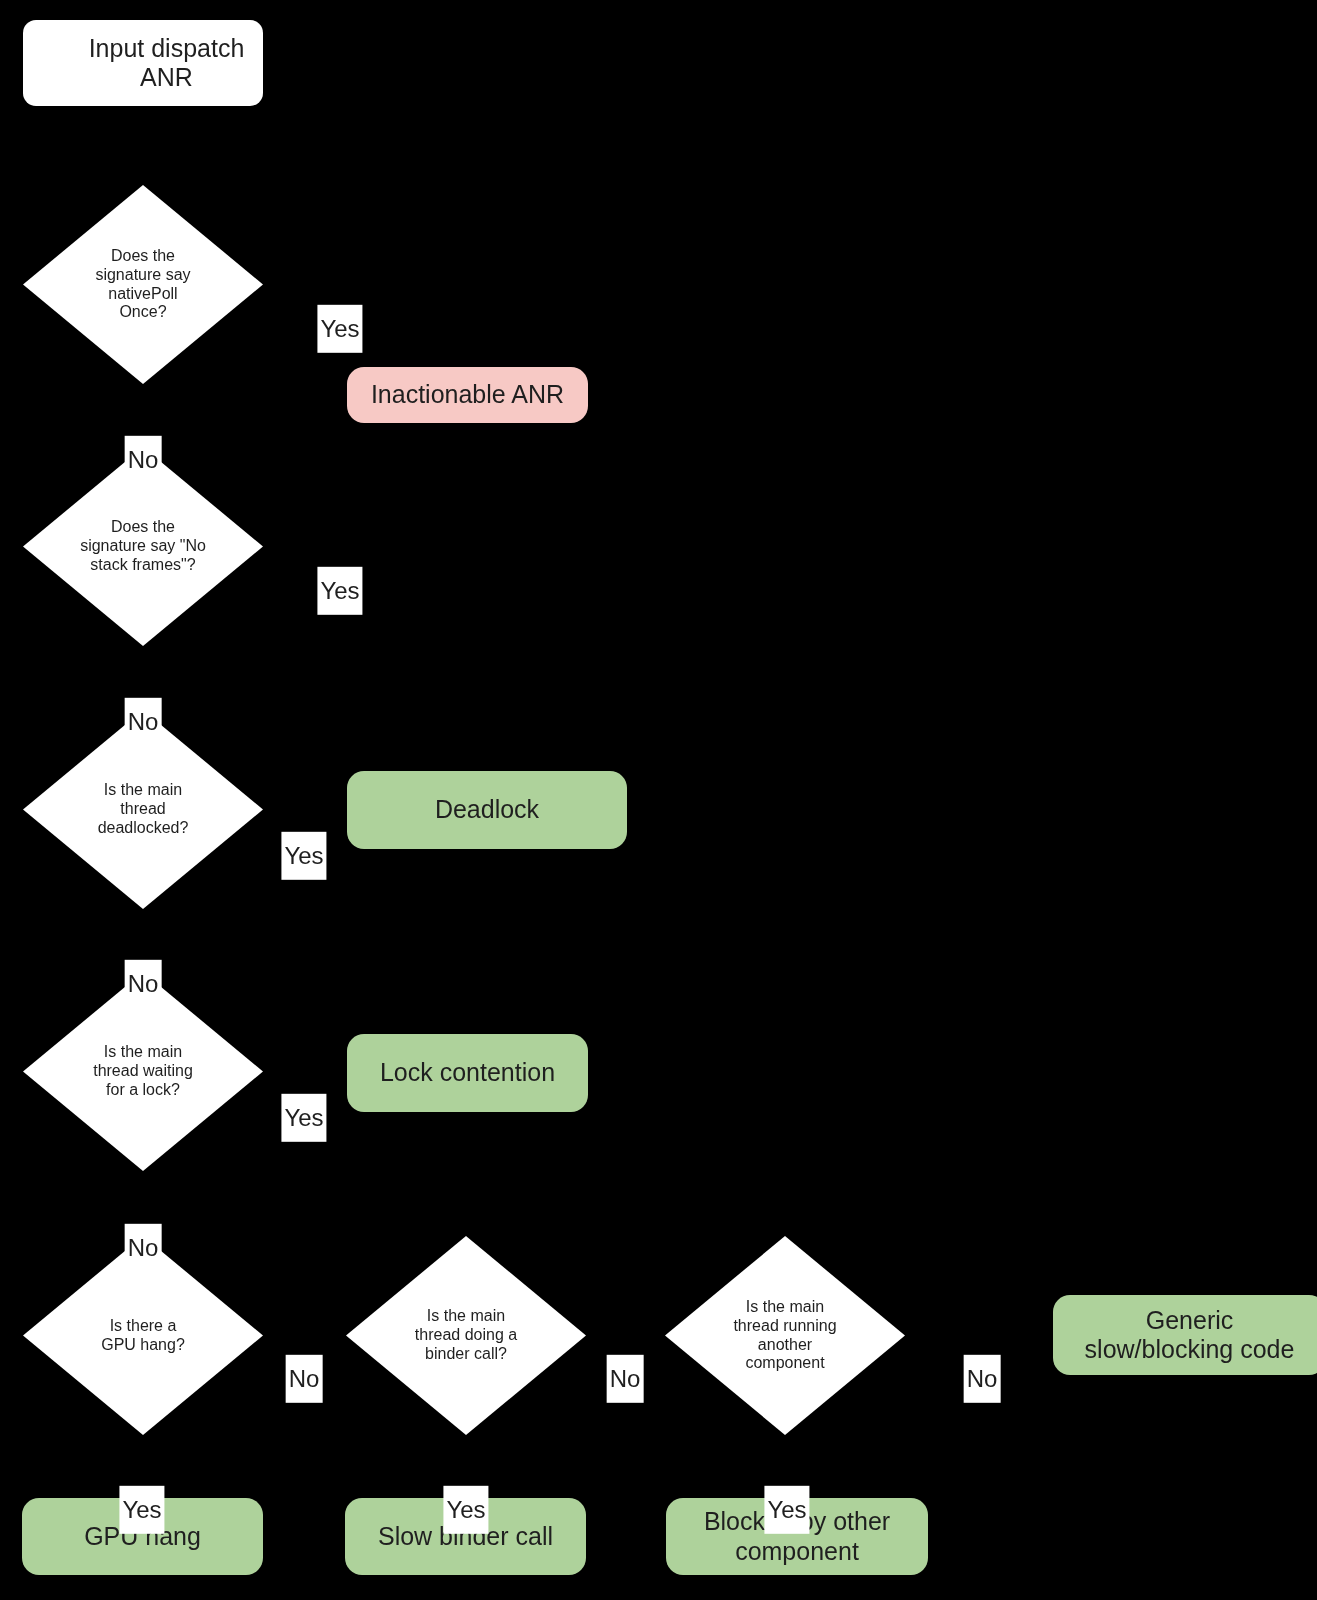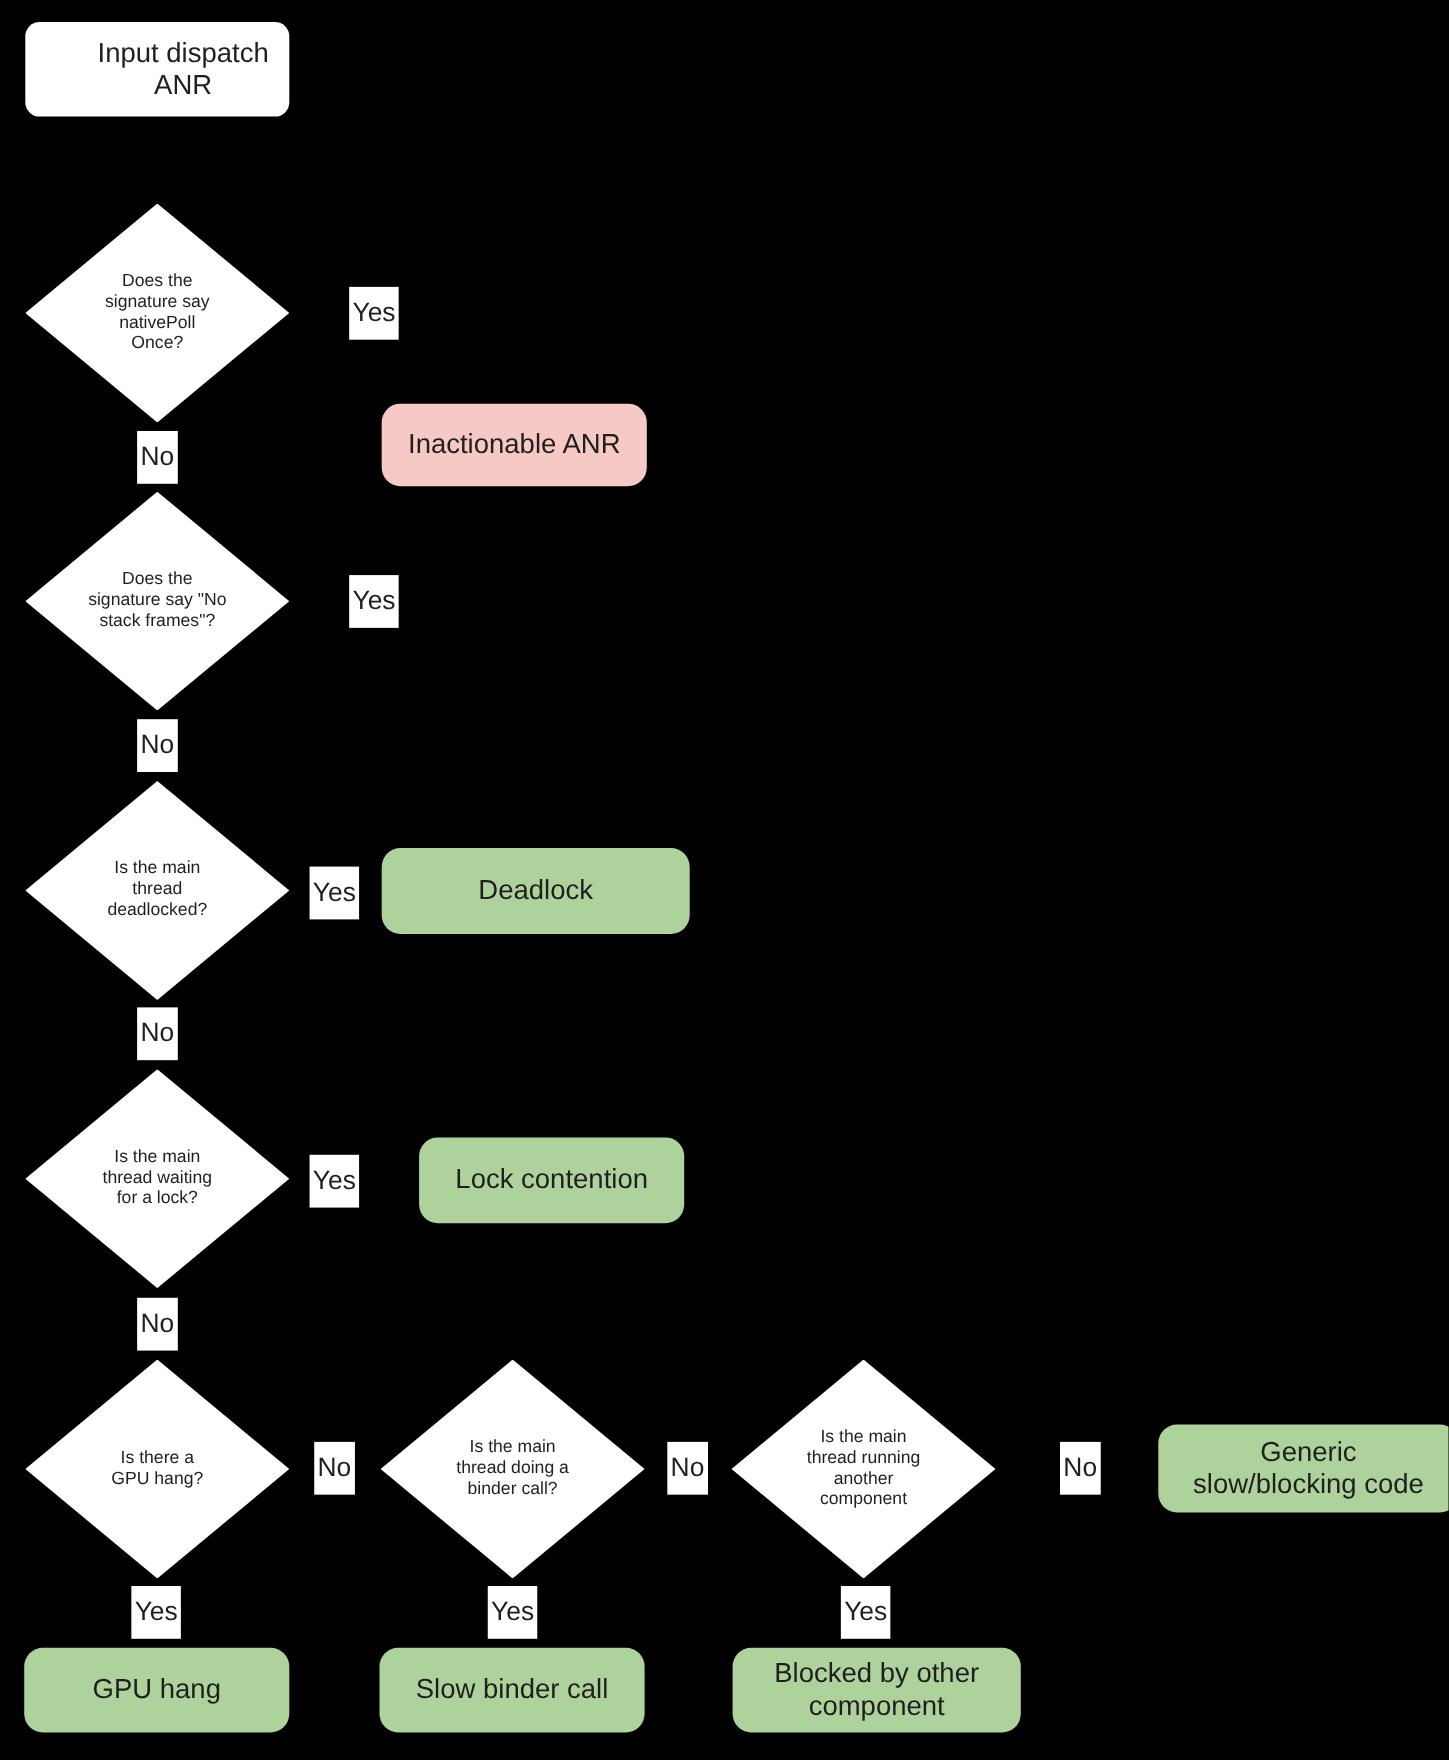--- a/index.html
+++ b/index.html
@@ -19,35 +19,35 @@
   .outcome.good{background:var(--good,#aed29b);}
   .diamond{
     background:var(--node,#fff);
     clip-path:polygon(50% 0,100% 50%,50% 100%,0 50%);
     font-size:16px;line-height:1.18;
   }
   .lbl{white-space:pre-line;}
   .edge-label{
     position:absolute;transform:translate(-50%,-50%);
     background:var(--labelbg,#fff);color:var(--text,#1f1f1f);
-    font-size:24px;line-height:1.1;padding:11px 3px;white-space:nowrap;
+    font-size:24px;line-height:1.1;padding:11px 3px;white-space:nowrap;margin-top:44px;
   }
   
   .start{left:23px;top:20px;width:240px;height:86px;}
   .diamond{width:240px;height:199px;}
   .d1{left:23px;top:185px;}
   .d2{left:23px;top:447px;}
   .d3{left:23px;top:710px;}
   .d4{left:23px;top:972px;}
   .d5{left:23px;top:1236px;}
   .d6{left:346px;top:1236px;}
   .d7{left:665px;top:1236px;}
-  .o-inactionable{left:347px;top:367px;width:241px;height:75px;}
+  .o-inactionable{left:347px;top:367px;width:241px;height:56px;}
   .o-deadlock{left:347px;top:771px;width:280px;height:78px;}
-  .o-lock{left:347px;top:1034px;width:241px;height:78px;margin-left:34px;}
+  .o-lock{left:347px;top:1034px;width:241px;height:78px;}
   .o-generic{left:1053px;top:1295px;width:273px;height:80px;}
   .o-gpu{left:22px;top:1498px;width:241px;height:77px;}
   .o-slow{left:345px;top:1498px;width:241px;height:77px;}
   .o-blocked{left:666px;top:1498px;width:262px;height:77px;}
   .el-yes1{left:340px;top:285px;}
   .el-no1{left:143px;top:416px;}
   .el-yes2{left:340px;top:547px;}
   .el-no2{left:143px;top:678px;}
   .el-yes3{left:304px;top:812px;}
   .el-no3{left:143px;top:940px;}

